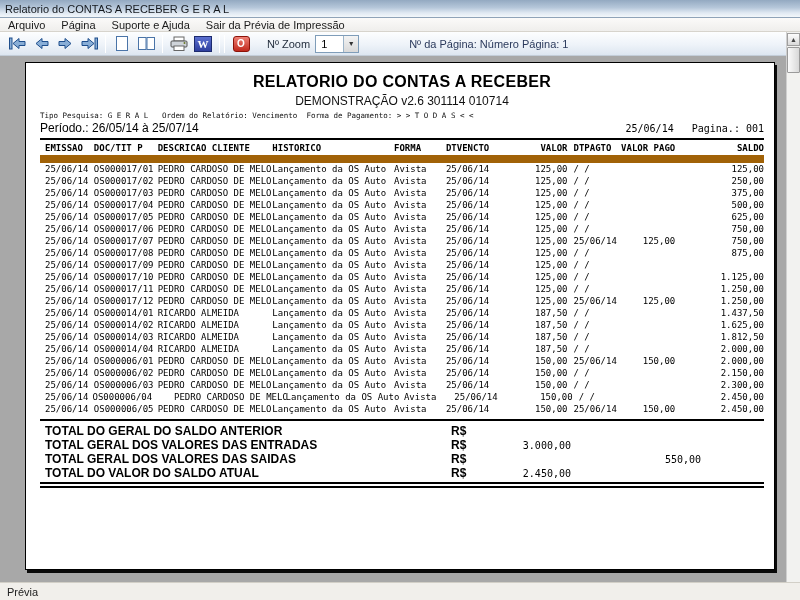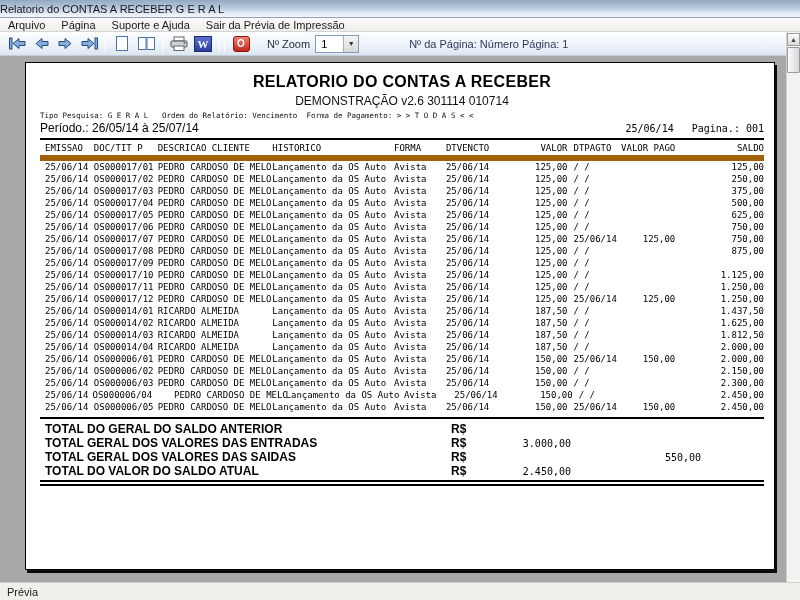--- a/index.html
+++ b/index.html
@@ -3,21 +3,21 @@
 <meta charset="utf-8">
 <style>
   * { margin:0; padding:0; box-sizing:border-box; }
   html,body { width:800px; height:600px; overflow:hidden; }
   body { font-family:"Liberation Sans", sans-serif; }
   #app { position:relative; width:800px; height:600px; background:#a8a8a8; }
 
   
   .titlebar { position:absolute; top:0; left:0; width:800px; height:18px;
     background:linear-gradient(180deg,#93a9c1 0%,#b6c7da 45%,#dfe8f2 75%,#f3f7fb 100%);
-    border-bottom:1px solid #8fa3b8; display:flex; align-items:center; 
+    border-bottom:1px solid #8fa3b8; display:flex; align-items:center; padding-left:5px;
     font-size:11px; color:#15191e; }
   .menubar { position:absolute; top:18px; left:0; width:800px; height:14px;
     background:linear-gradient(180deg,#fbfaf9,#efeeec); border-bottom:1px solid #d7d4cd;
     display:flex; align-items:center; font-size:11px; color:#1a1a1a; }
   .menu-item { padding:0 8px; cursor:default; }
   .toolbar { position:absolute; top:32px; left:0; width:786px; height:24px;
     background:linear-gradient(180deg,#fdfeff 0%,#eef3f9 55%,#dde6f0 100%);
     border-bottom:1px solid #c3cdd8; display:flex; align-items:center; padding-left:5px; }
   .tbtn { width:24px; height:20px; display:flex; align-items:center; justify-content:center; }
   .tsep { width:1px; height:18px; background:#aeb9c6; border-right:1px solid #fff; margin:0 4px; }
@@ -44,21 +44,21 @@
   .r-row1 { display:flex; justify-content:space-between; align-items:center;flex-direction:column; }
   .r-title { font-size:16px; font-weight:bold; color:#000; letter-spacing:.3px; }
   .r-version { font-size:12px; color:#111; margin-top:3px; }
   .r-filters { font:7.5px "DejaVu Sans Mono",monospace; color:#111; white-space:pre; margin-top:3px; }
   .r-row3 { display:flex; justify-content:space-between; align-items:baseline; margin-top:1px; }
   .r-period { font-size:12px; color:#000; }
   .r-meta { font:10px "DejaVu Sans Mono",monospace; color:#000; white-space:pre; }
   .hr2 { border-top:2px solid #000; margin-top:3px; }
 
   .report-table { width:100%; font:9px "DejaVu Sans Mono",monospace; color:#000; }
-  .t-head { display:flex; font-weight:normal; padding:3px 0 2px 5px; border-bottom:6px solid #a16207; }
+  .t-head { display:flex; font-weight:bold; padding:3px 0 2px 5px; border-bottom:8px solid #a16207; }
   .t-row { display:flex; height:12px; line-height:12px; padding-left:5px; }
   .t-head span, .t-row span { display:inline-block; white-space:pre; overflow:hidden; }
 
   .tot-sep { border-top:2px solid #000; margin-top:4px; }
   .totals { margin-top:3px; }
   .tot-row { display:flex; height:14px; align-items:baseline; padding-left:5px; }
   .tot-row .lbl { width:406px; font:bold 12px "Liberation Sans",sans-serif; }
   .tot-row .rs  { width:50px;  font:bold 12px "Liberation Sans",sans-serif; }
   .tot-row .ent { width:70px;  font:10px "DejaVu Sans Mono",monospace; text-align:right; }
   .tot-row .sai { width:130px; font:10px "DejaVu Sans Mono",monospace; text-align:right; }

